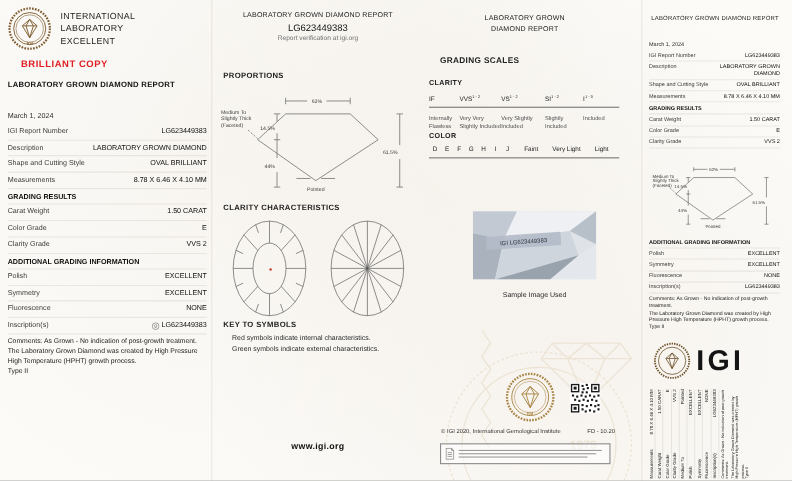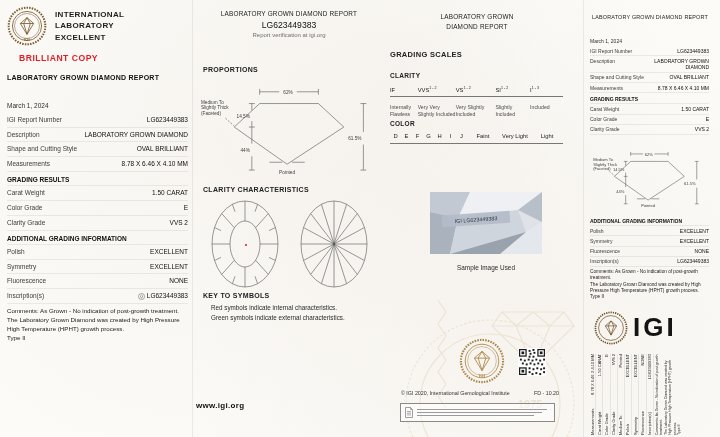--- a/index.html
+++ b/index.html
@@ -7,21 +7,21 @@
     background:#fcfbf8;
     background-image:radial-gradient(circle at 28% 35%, rgba(214,196,178,.10), transparent 60%),
                      radial-gradient(circle at 72% 72%, rgba(214,196,178,.14), transparent 55%),
                      radial-gradient(circle at 55% 15%, rgba(205,190,170,.08), transparent 50%);
     font-family:"Liberation Sans", sans-serif;color:#222;}
   .fold{position:absolute;top:0;bottom:0;width:1px;background:rgba(60,40,20,.08);}
 
   
   .lp{position:absolute;left:7px;top:6px;width:181px;}
   .brand-row{display:flex;align-items:center;gap:8px;}
-  .inst{font-size:8px;font-weight:bold;letter-spacing:.35px;line-height:1.4;color:#1d1d1d;}
+  .inst{font-size:8px;font-weight:normal;letter-spacing:.35px;line-height:1.4;color:#1d1d1d;}
   .ecopy{margin:7px 0 0 12px;font-size:8.6px;font-weight:bold;letter-spacing:.5px;}
   .lp-title{margin-top:11px;font-size:7px;font-weight:bold;letter-spacing:.25px;color:#111;}
   .date{margin-top:21px;font-size:6.5px;color:#2e2e2e;}
   .kv{display:flex;justify-content:space-between;align-items:flex-start;gap:6px;
       padding:2.8px 0;border-bottom:1px solid rgba(100,90,80,.10);font-size:6.5px;line-height:1.25;}
   .kv .k{color:#3c3c3c;}
   .kv .v{text-align:right;color:#101010;max-width:58%;}
   .sec{font-size:6.5px;font-weight:bold;color:#111;padding:4px 0 2.5px;border-bottom:1px solid rgba(100,90,80,.10);}
   .comments{font-size:6.2px;line-height:1.42;margin-top:3.5px;color:#222;}
   .insc-v{display:flex;align-items:center;gap:2px;justify-content:flex-end;}
@@ -31,26 +31,26 @@
   .mp-header{position:absolute;top:10px;left:0;right:0;text-align:center;}
   .mp-title{font-size:6.4px;color:#222;letter-spacing:.2px;}
   .mp-number{font-size:8.6px;margin-top:3px;color:#111;}
   .mp-verify{font-size:6px;color:#6e6e6e;margin-top:2px;}
   .prop-head{position:absolute;top:66px;left:7px;font-size:7px;font-weight:bold;letter-spacing:.3px;}
   .prop-svg{position:absolute;top:78px;left:3px;}
   .cc-head{position:absolute;top:186px;left:7px;font-size:7px;font-weight:bold;letter-spacing:.3px;}
   .plots{position:absolute;top:198px;left:0;right:0;display:flex;justify-content:center;gap:17px;}
   .keys-head{position:absolute;top:292px;left:7px;font-size:7px;font-weight:bold;letter-spacing:.3px;}
   .keys{position:absolute;top:303px;left:15px;font-size:6.3px;line-height:1.55;color:#2a2a2a;}
-  .website{position:absolute;top:401px;left:0;right:0;text-align:left;font-size:8px;font-weight:bold;letter-spacing:.3px;color:#111;}
+  .website{position:absolute;top:401px;left:0;right:0;text-align:center;font-size:8px;font-weight:bold;letter-spacing:.3px;color:#111;}
 
   
   .col{position:absolute;left:385px;top:0;width:184px;height:437px;}
   .col-header{position:absolute;top:12px;left:0;right:0;text-align:center;font-size:6.4px;line-height:1.5;color:#222;letter-spacing:.2px;}
-  .gs-head{position:absolute;top:50px;left:5px;font-size:7.5px;font-weight:bold;letter-spacing:.3px;}
+  .gs-head{position:absolute;top:50px;left:15px;font-size:7.5px;font-weight:bold;letter-spacing:.3px;}
   .clarity-block{position:absolute;top:72px;left:5px;right:6px;}
   .sub{font-size:6.5px;font-weight:bold;letter-spacing:.3px;}
   .grow{display:flex;margin-top:7px;}
   .gc0{width:16%;} .gc1{width:22%;} .gc2{width:23%;} .gc3{width:20%;} .gc4{width:19%;}
   .gcode{font-size:5.8px;color:#222;}
   .gcode sup{font-size:3.6px;}
   .gline{border-top:1px solid #777;margin:3px 0 2.5px;}
   .glabel{font-size:5.2px;color:#4c4c4c;line-height:1.3;}
   .color-block{position:absolute;top:120px;left:5px;right:6px;}
   .cletters{display:flex;align-items:baseline;margin-top:6px;padding-bottom:4px;border-bottom:1px solid #777;font-size:5.8px;color:#222;}

